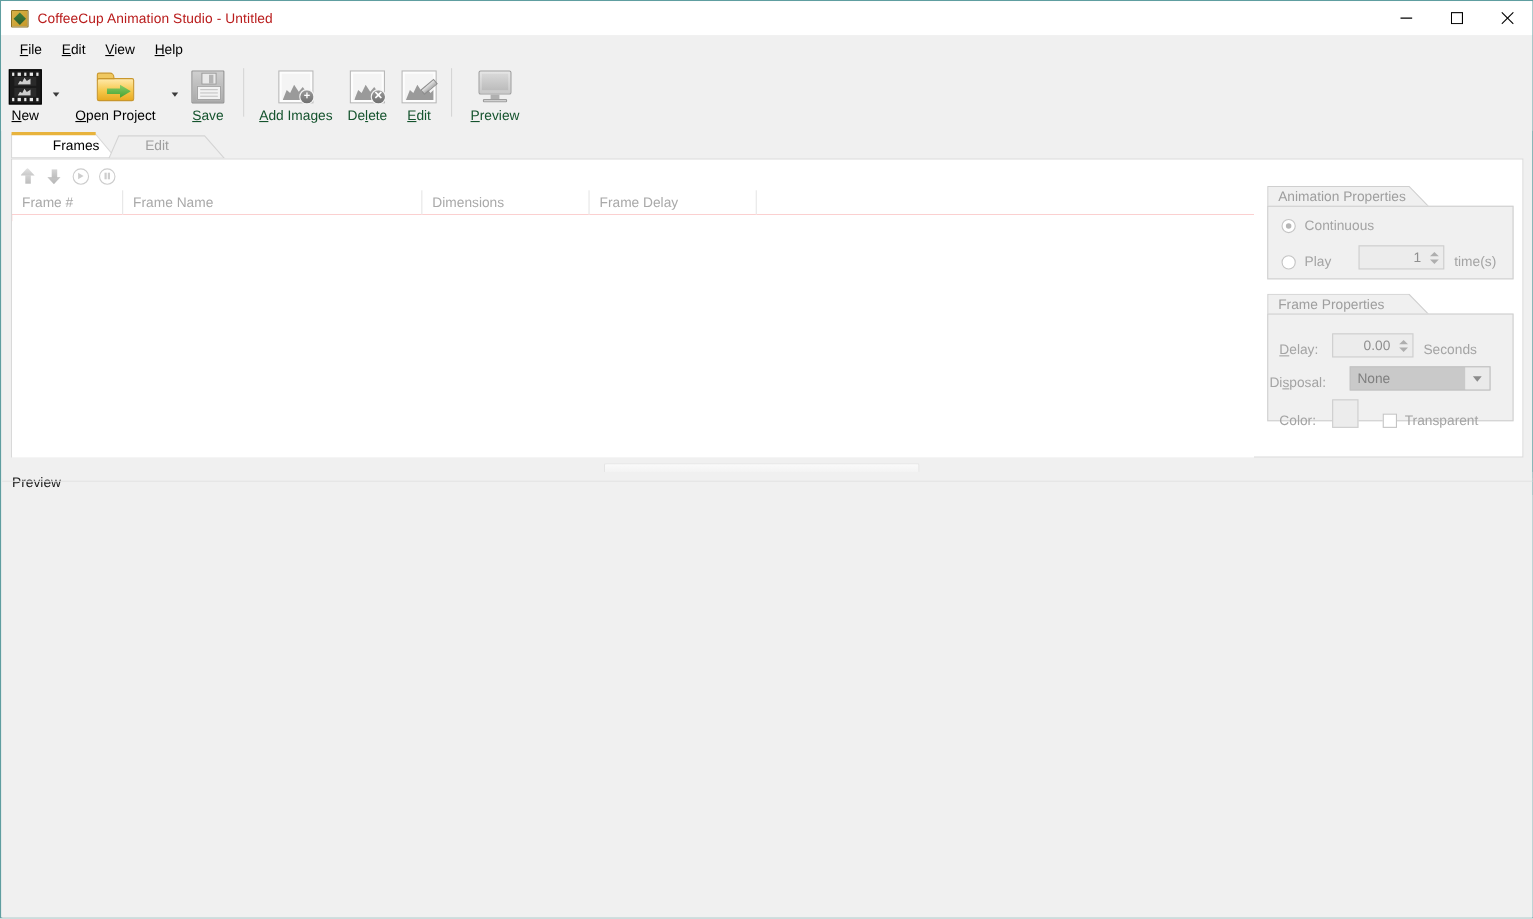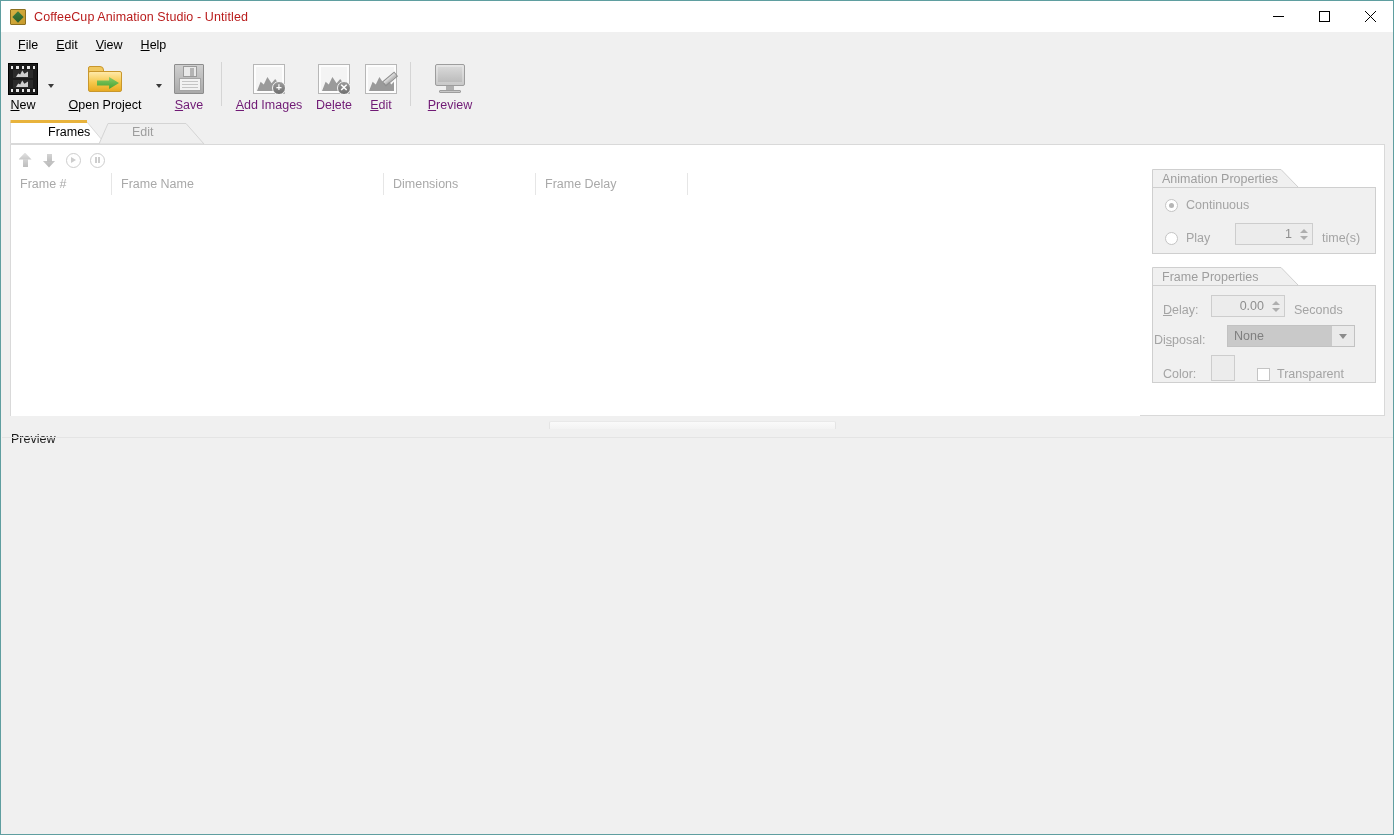--- a/index.html
+++ b/index.html
@@ -62,21 +62,21 @@
     background:#f0f0f0;display:flex;align-items:flex-start;
     box-sizing:border-box;
   }
   .tbitem{
     position:relative;height:58px;display:flex;flex-direction:column;
     align-items:center;justify-content:flex-start;padding:3px 6px 0 6px;
     box-sizing:border-box;
   }
   .tbicon{height:36px;display:flex;align-items:center;justify-content:center;}
   .tblabel{font-size:12.5px;color:#000;margin-top:1px;white-space:nowrap;}
-  .tblabel.dis{color:#701a75;}
+  .tblabel.dis{color:#14532d;}
   .tblabel u{text-decoration:underline;}
   .tbcaret{
     width:12px;align-self:center;height:58px;display:flex;align-items:center;
     justify-content:center;
   }
   .tbcaret i{
     display:block;width:0;height:0;border-left:3.5px solid transparent;
     border-right:3.5px solid transparent;border-top:4px solid #3a3a3a;
     margin-top:-6px;
   }
@@ -494,21 +494,21 @@
       </div>
     </div>
 
     <div class="sidepanel" style="left:1141px;top:122px;width:224px;">
       <div class="panel-tab">
         <svg class="ptshape" viewBox="0 0 148 19" preserveAspectRatio="none">
           <path d="M0.5,19 L0.5,0.5 L129,0.5 L147,19 Z" fill="#f0f0f0" stroke="#cfcfcf" stroke-width="1"></path>
         </svg>
         <span class="ptlbl">Frame Properties</span>
       </div>
-      <div class="panel-box" style="height:98px;padding:9px 10px 0 10px;">
+      <div class="panel-box" style="height:98px;padding:17px 10px 0 10px;">
 
         <div class="row" style="margin-bottom:8px;">
           <span class="lbl-dis" style="width:48px;"><u>D</u>elay:</span>
           <span class="spin" style="width:74px;">
             <span class="val">0.00</span>
             <span class="arrows">
                 <i class="up"></i>
                 <i class="dn"></i>
               </span>
           </span>

